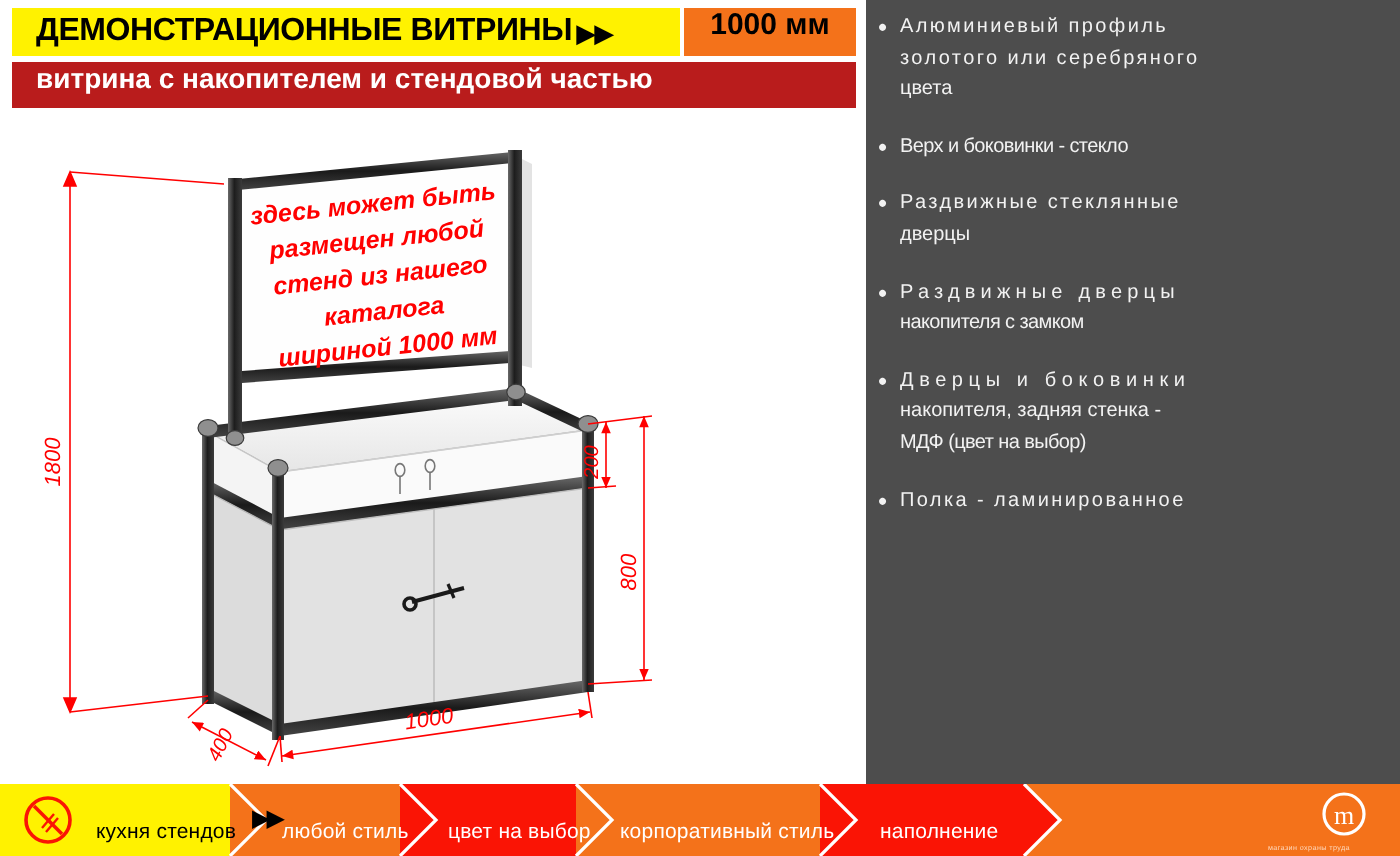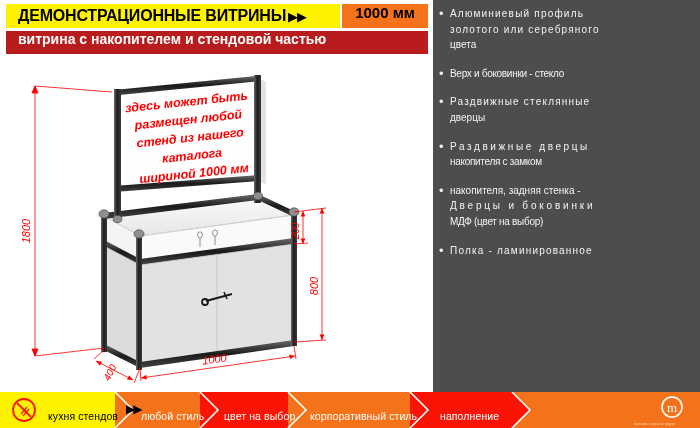--- a/index.html
+++ b/index.html
@@ -261,22 +261,22 @@
       <div class="side-bullet">•</div>
       <div class="side-text">
         <div style="letter-spacing:2.6px">Раздвижные дверцы</div>
         <div class="tight">накопителя с замком</div>
       </div>
     </div>
 
     <div class="side-item">
       <div class="side-bullet">•</div>
       <div class="side-text">
+        <div style="letter-spacing:2.8px">Дверцы и боковинки</div>
         <div>накопителя, задняя стенка -</div>
-        <div style="letter-spacing:2.8px">Дверцы и боковинки</div>
         <div class="tight">МДФ (цвет на выбор)</div>
       </div>
     </div>
 
     <div class="side-item">
       <div class="side-bullet">•</div>
       <div class="side-text">
         <div class="sp">Полка - ламинированное</div>
       </div>
     </div>

